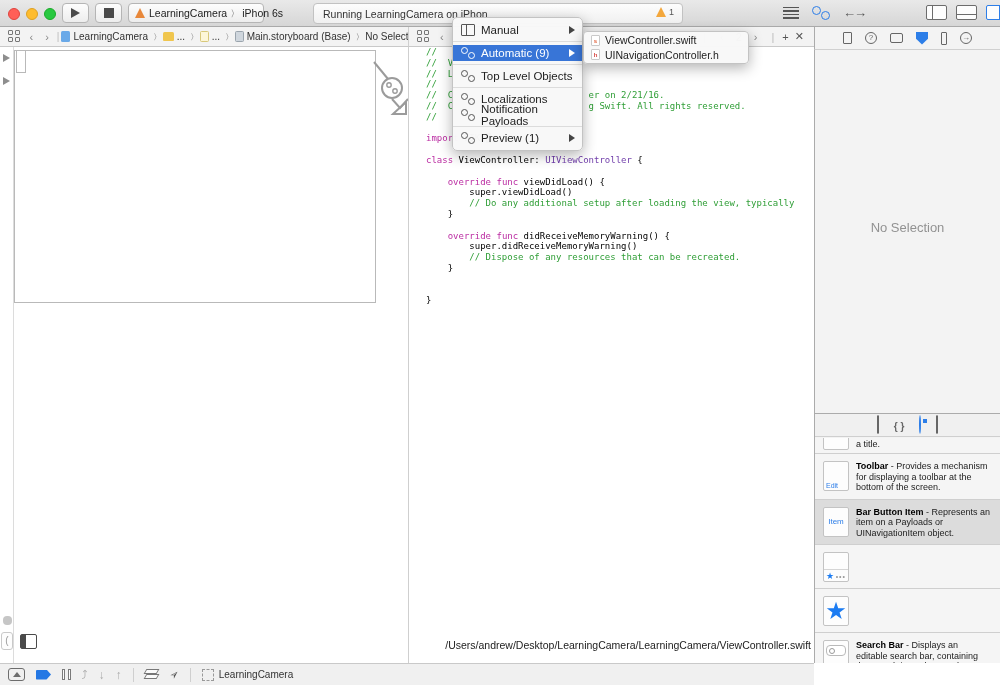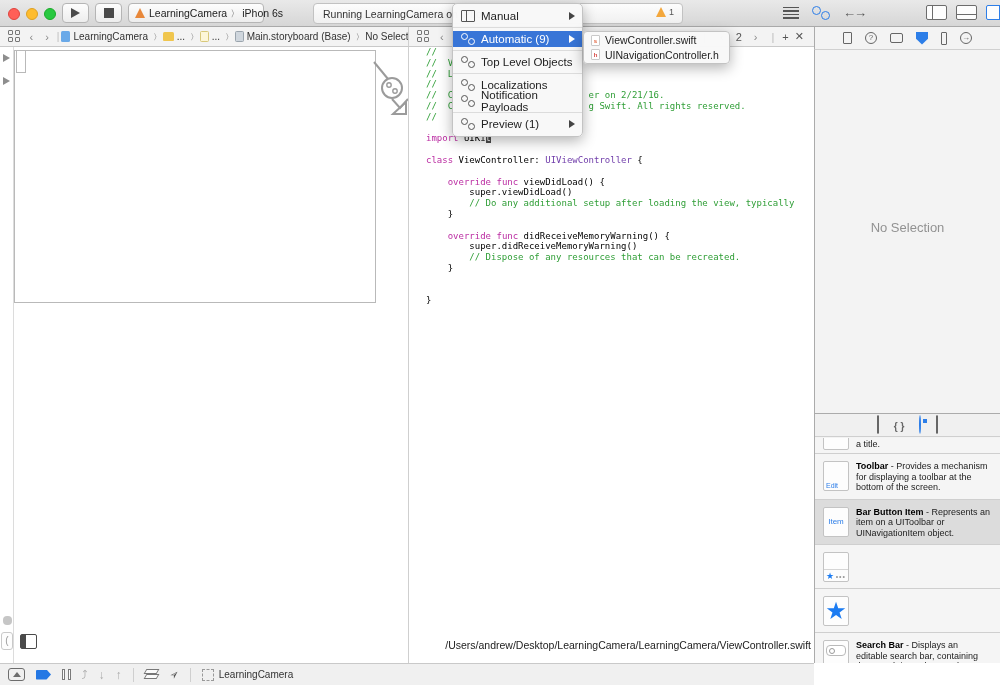--- a/index.html
+++ b/index.html
@@ -145,34 +145,34 @@
   .proc-icon { width:12px; height:12px; border:1px dashed #999; }
   .filter-bar { position:absolute; left:814px; top:663px; width:186px; height:22px; background:#f0f0f0;
     border-top:1px solid #c9c9c9; border-left:1px solid #ababab; display:flex; align-items:center; gap:5px; padding:0 6px; }
   .filter-field { flex:1; height:15px; background:#fff; border:1px solid #c6c6c6; border-radius:8px;
     display:flex; align-items:center; gap:4px; padding:0 5px; }
   .filter-glyph { width:8px; height:8px; border-radius:50%; background:#6e6e6e; position:relative; flex-shrink:0; }
   .filter-glyph::after { content:""; position:absolute; left:1.5px; top:2px; width:5px; height:1px; background:#fff; box-shadow:0 2px 0 #fff; }
   .filter-ph { font-size:9.5px; color:#999; }
 
   
-  .menu { position:absolute; left:452px; top:3px; width:131px; background:rgba(248,248,248,0.98);
+  .menu { position:absolute; left:452px; top:17px; width:131px; background:rgba(248,248,248,0.98);
     border:1px solid #c3c3c3; border-radius:5px; box-shadow:0 4px 14px rgba(0,0,0,0.3); padding:4px 0; z-index:20; }
   .menu-item { height:16px; display:flex; align-items:center; gap:6px; padding:0 8px; font-size:11.5px; color:#222; position:relative; }
   .menu-item.selected { background:#3875d7; color:#fff; }
   .menu-sep { height:1px; background:#dcdcdc; margin:3px 0; }
   .mi-arrow { position:absolute; right:7px; width:0; height:0; border-left:6px solid #444; border-top:4px solid transparent; border-bottom:4px solid transparent; }
   .selected .mi-arrow { border-left-color:#fff; }
   .mi-icon { width:14px; height:12px; flex-shrink:0; position:relative; }
   .mi-panes { border:1.2px solid #555; border-radius:1px; }
   .mi-panes::after { content:""; position:absolute; left:4px; top:0; bottom:0; border-left:1.2px solid #555; }
   .mi-track i { position:absolute; width:7px; height:7px; border:1.1px solid #555; border-radius:50%; }
   .mi-track i:first-child { left:0; top:0; } .mi-track i:last-child { right:0; bottom:0; }
   .selected .mi-track i { border-color:#fff; }
-  .submenu { position:absolute; left:583px; top:31px; width:147px; background:rgba(248,248,248,0.98);
+  .submenu { position:absolute; left:583px; top:31px; width:166px; background:rgba(248,248,248,0.98);
     border:1px solid #c3c3c3; border-radius:4px; box-shadow:0 4px 14px rgba(0,0,0,0.3); padding:1px 0; z-index:21; }
   .sm-item { height:14.5px; display:flex; align-items:center; gap:5px; padding:0 7px; font-size:10.5px; color:#222; }
   .file-icon { width:9px; height:11px; background:#fff; border:1px solid #c9c9c9; border-radius:1px; position:relative; flex-shrink:0; font-size:6px; text-align:center; line-height:11px; }
   .fi-swift { color:#e05c34; font-weight:bold; } .fi-h { color:#d64541; font-weight:bold; }
 </style>
 </head>
 <body>
 
 <div class="window">
 
@@ -341,21 +341,21 @@
           <span class="ptxt">a title.</span>
         </div>
         <div class="lib-row">
           <span class="icon-box ib-edit" data-label="Edit"></span>
           <span class="lib-text"><b>Toolbar</b><span> - Provides a mechanism for displaying a toolbar at the bottom of the screen.</span></span>
         </div>
         <div class="lib-row selected">
           <span class="icon-box ib-item">
             <span>Item</span>
           </span>
-          <span class="lib-text"><b>Bar Button Item</b><span> - Represents an item on a UIToolbar or UINavigationItem object.</span></span>
+          <span class="lib-text"><b>Bar Button Item</b><span> - Represents an item on a Payloads or UINavigationItem object.</span></span>
         </div>
         <div class="lib-row">
           <span class="icon-box ib-tabbar">
             <span class="star">★</span>
             <span class="dots">•••</span>
           </span>
         </div>
         <div class="lib-row">
           <span class="icon-box ib-star">
             <span>★</span>

